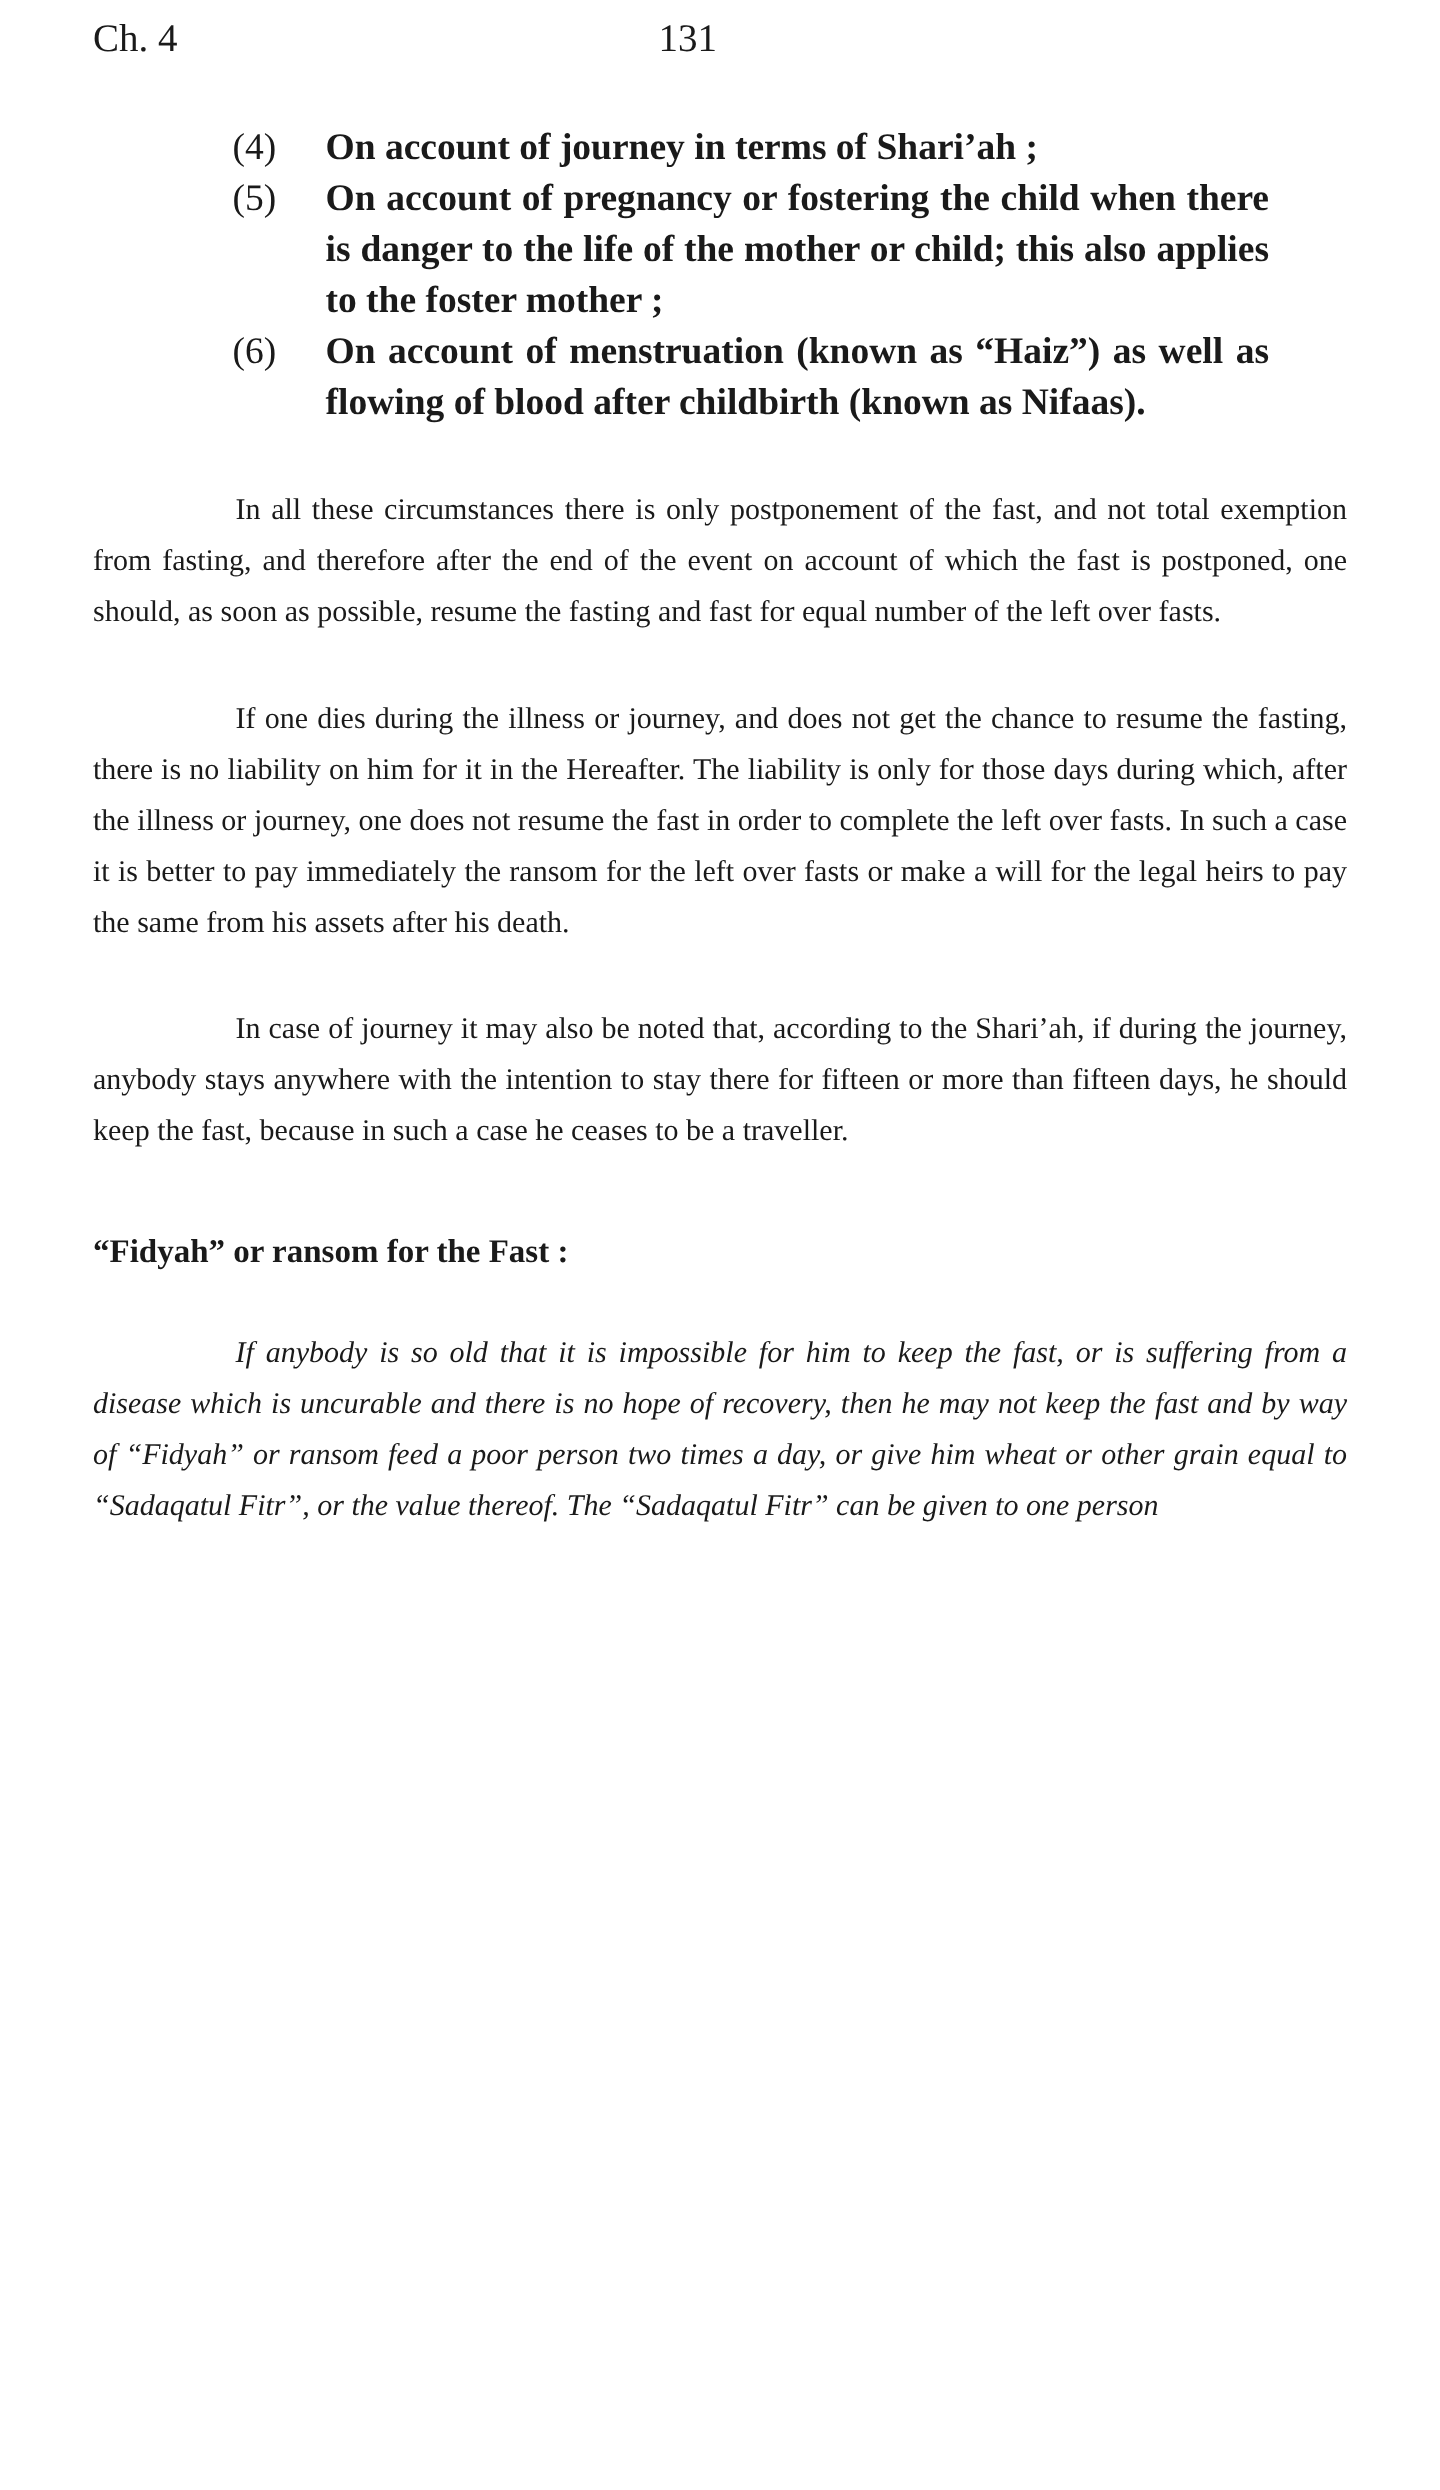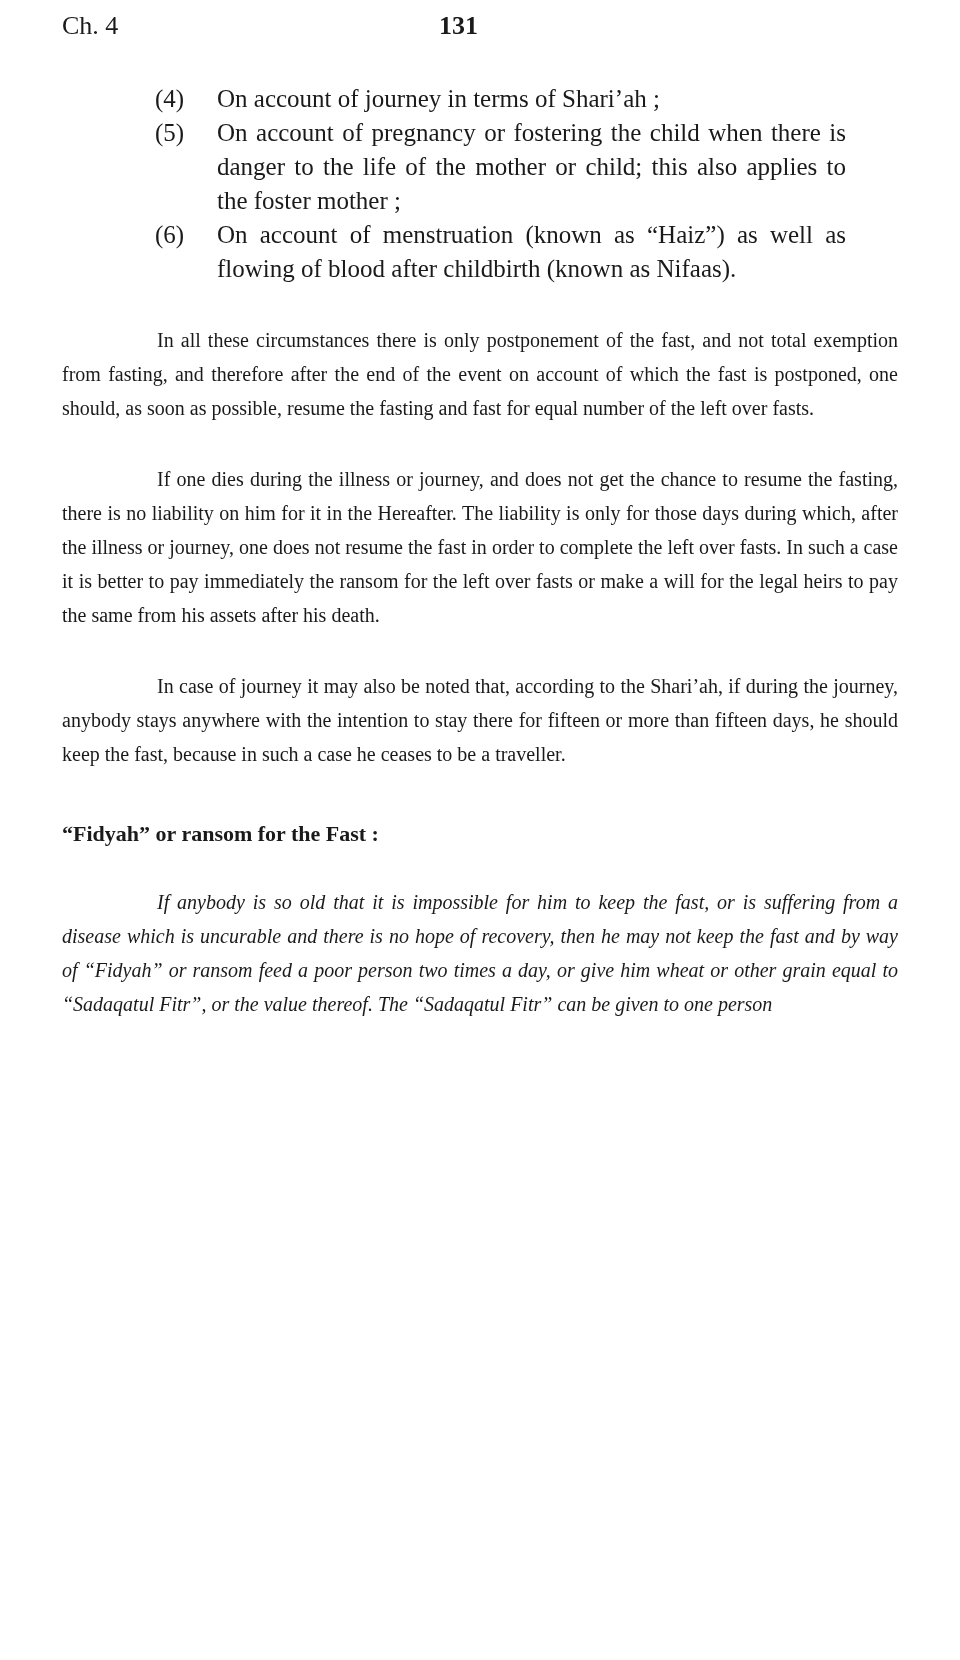--- a/index.html
+++ b/index.html
@@ -19,33 +19,33 @@
   }
   .header {
     display: flex;
     align-items: baseline;
     font-size: 26px;
     line-height: 32px;
     margin-bottom: 40px;
   }
   .header .chapter { width: 230px; }
   .header .title   { flex: 1; text-align: center; }
-  .header .pagenum { width: 290px; text-align: right; padding-right: 104px; font-weight: bold; }
+  .header .pagenum { width: 290px; text-align: right; padding-right: 104px; }
 
   .list {
     margin-left: 93px;
     margin-right: 52px;
   }
   .list-item {
     display: flex;
     font-size: 25px;
     line-height: 34px;
   }
   .list-item .num { width: 62px; flex: none; }
-  .list-item .txt { flex: 1; text-align: justify; }
+  .list-item .txt { flex: 1; text-align: justify; font-weight: bold; }
 
   p.body {
     font-size: 20px;
     line-height: 34px;
     text-align: justify;
     text-indent: 95px;
     margin-top: 37px;
   }
   h3.section {
     font-size: 22px;

